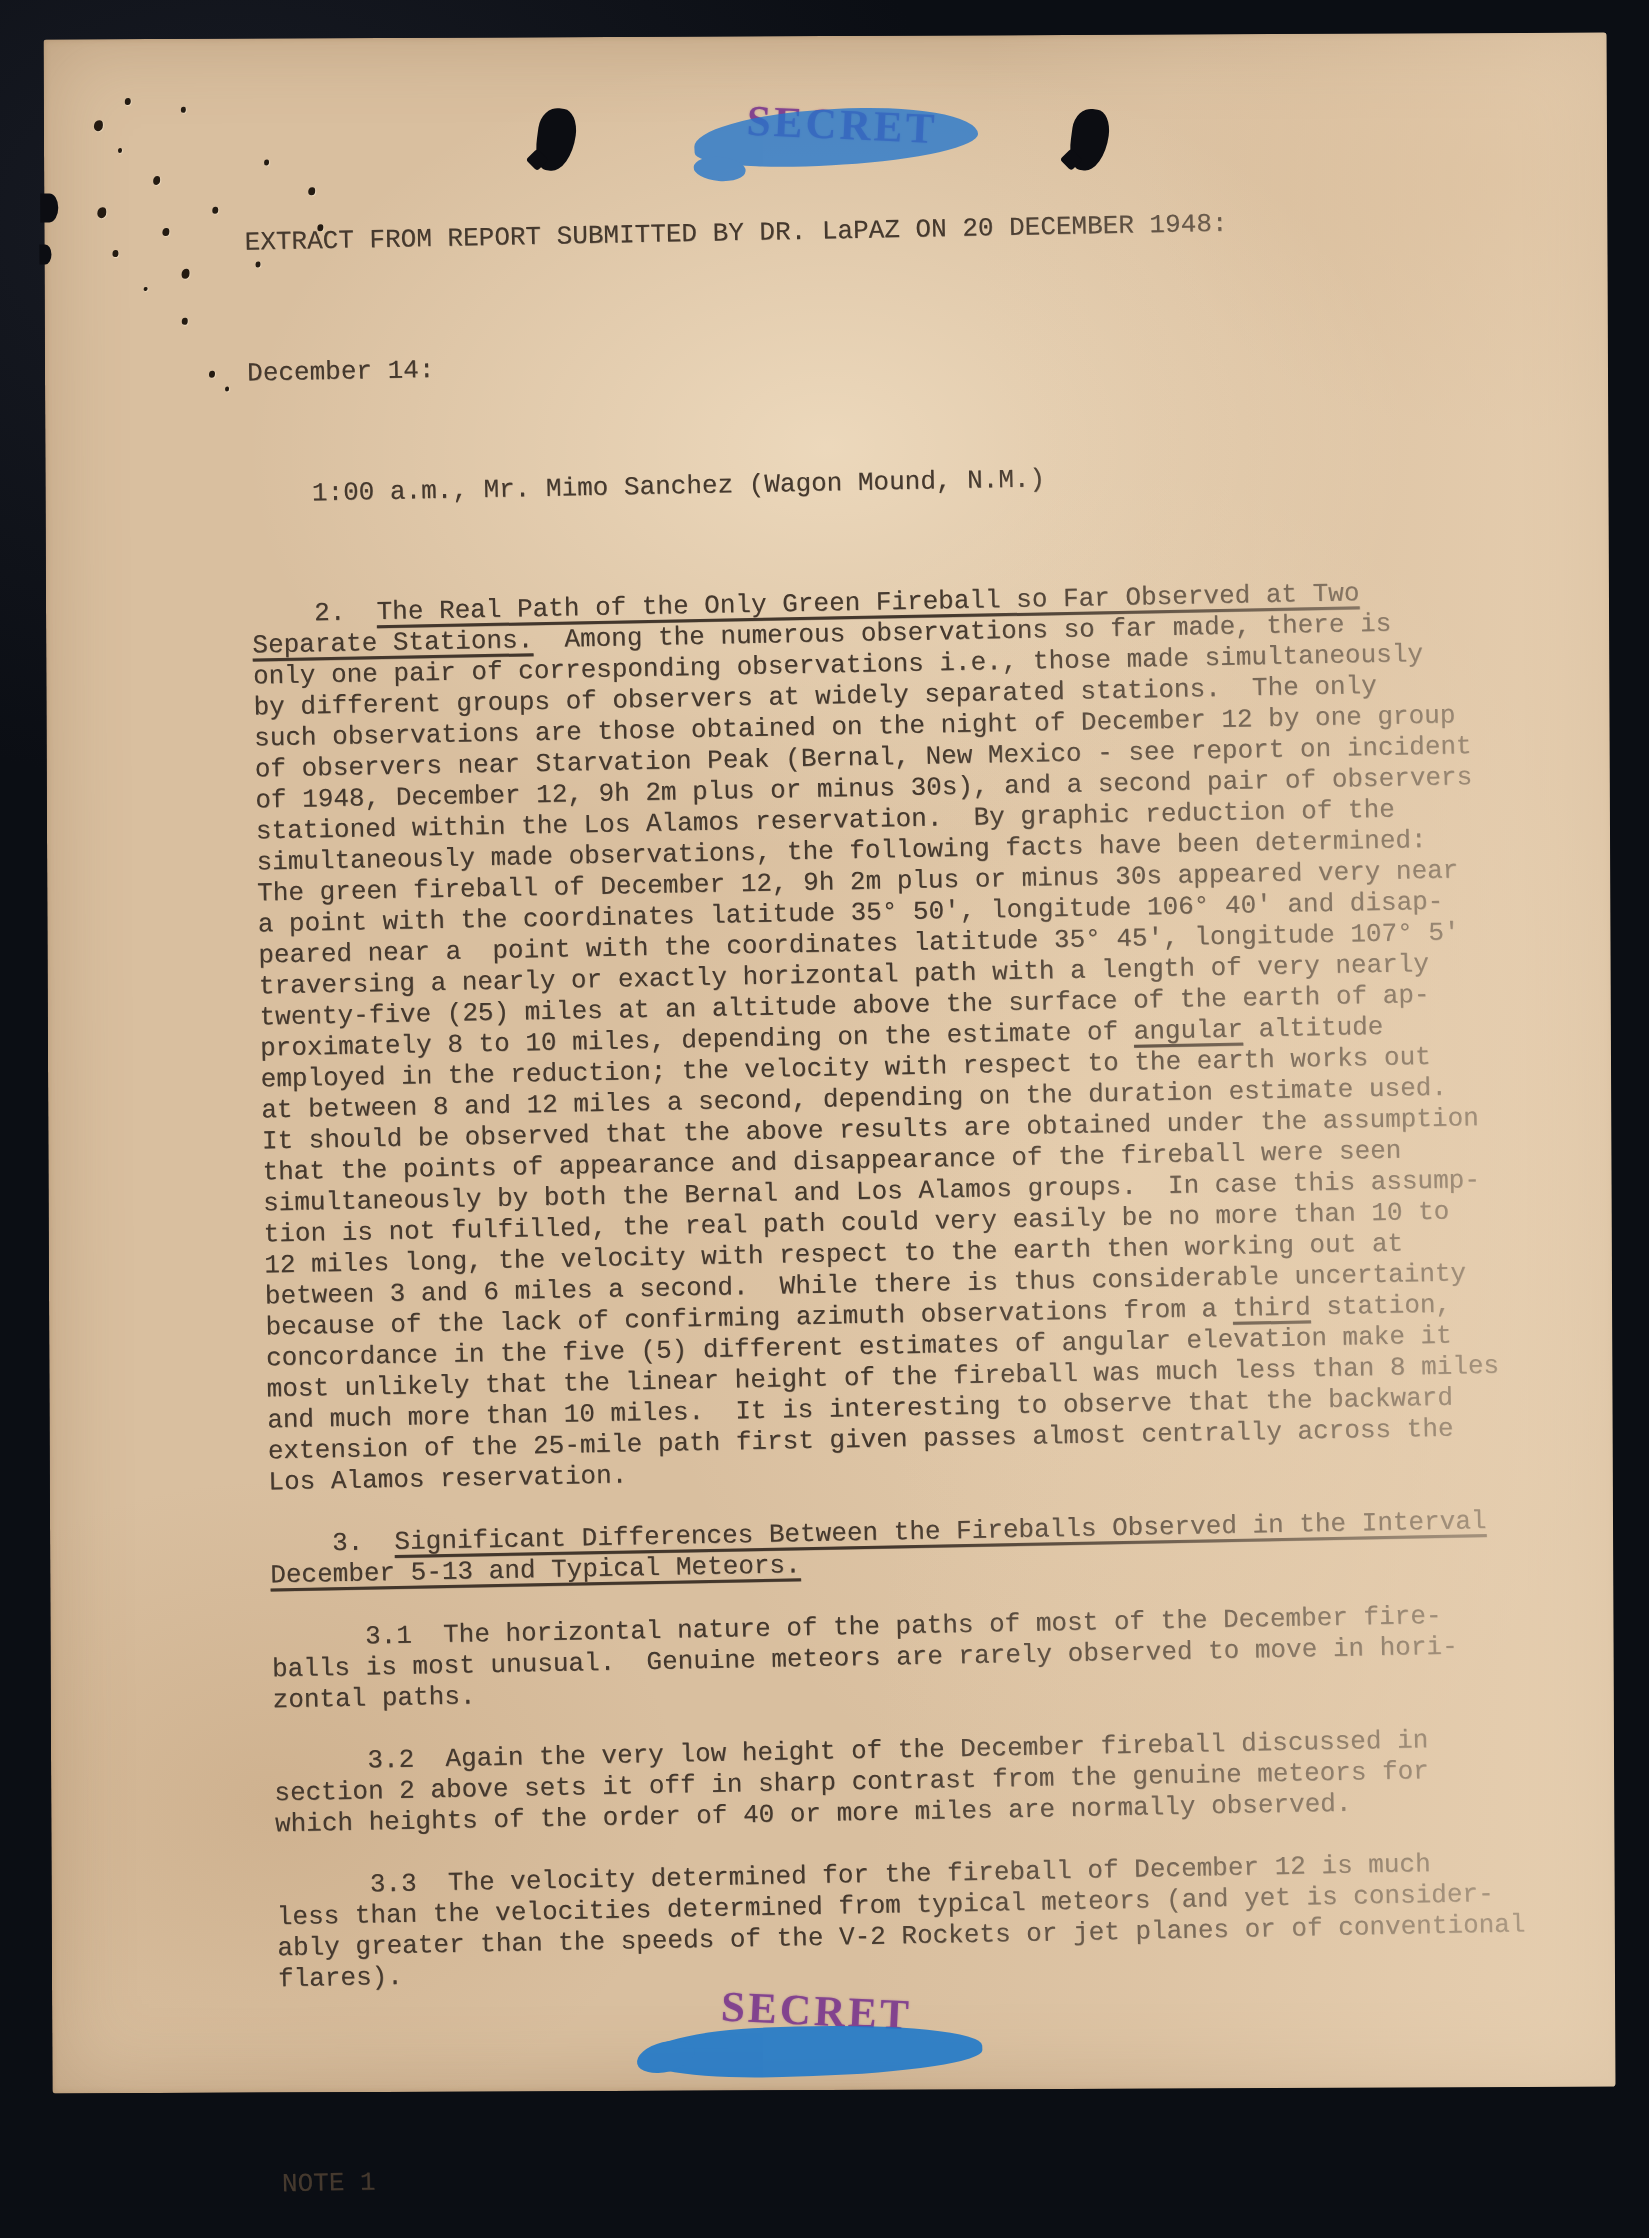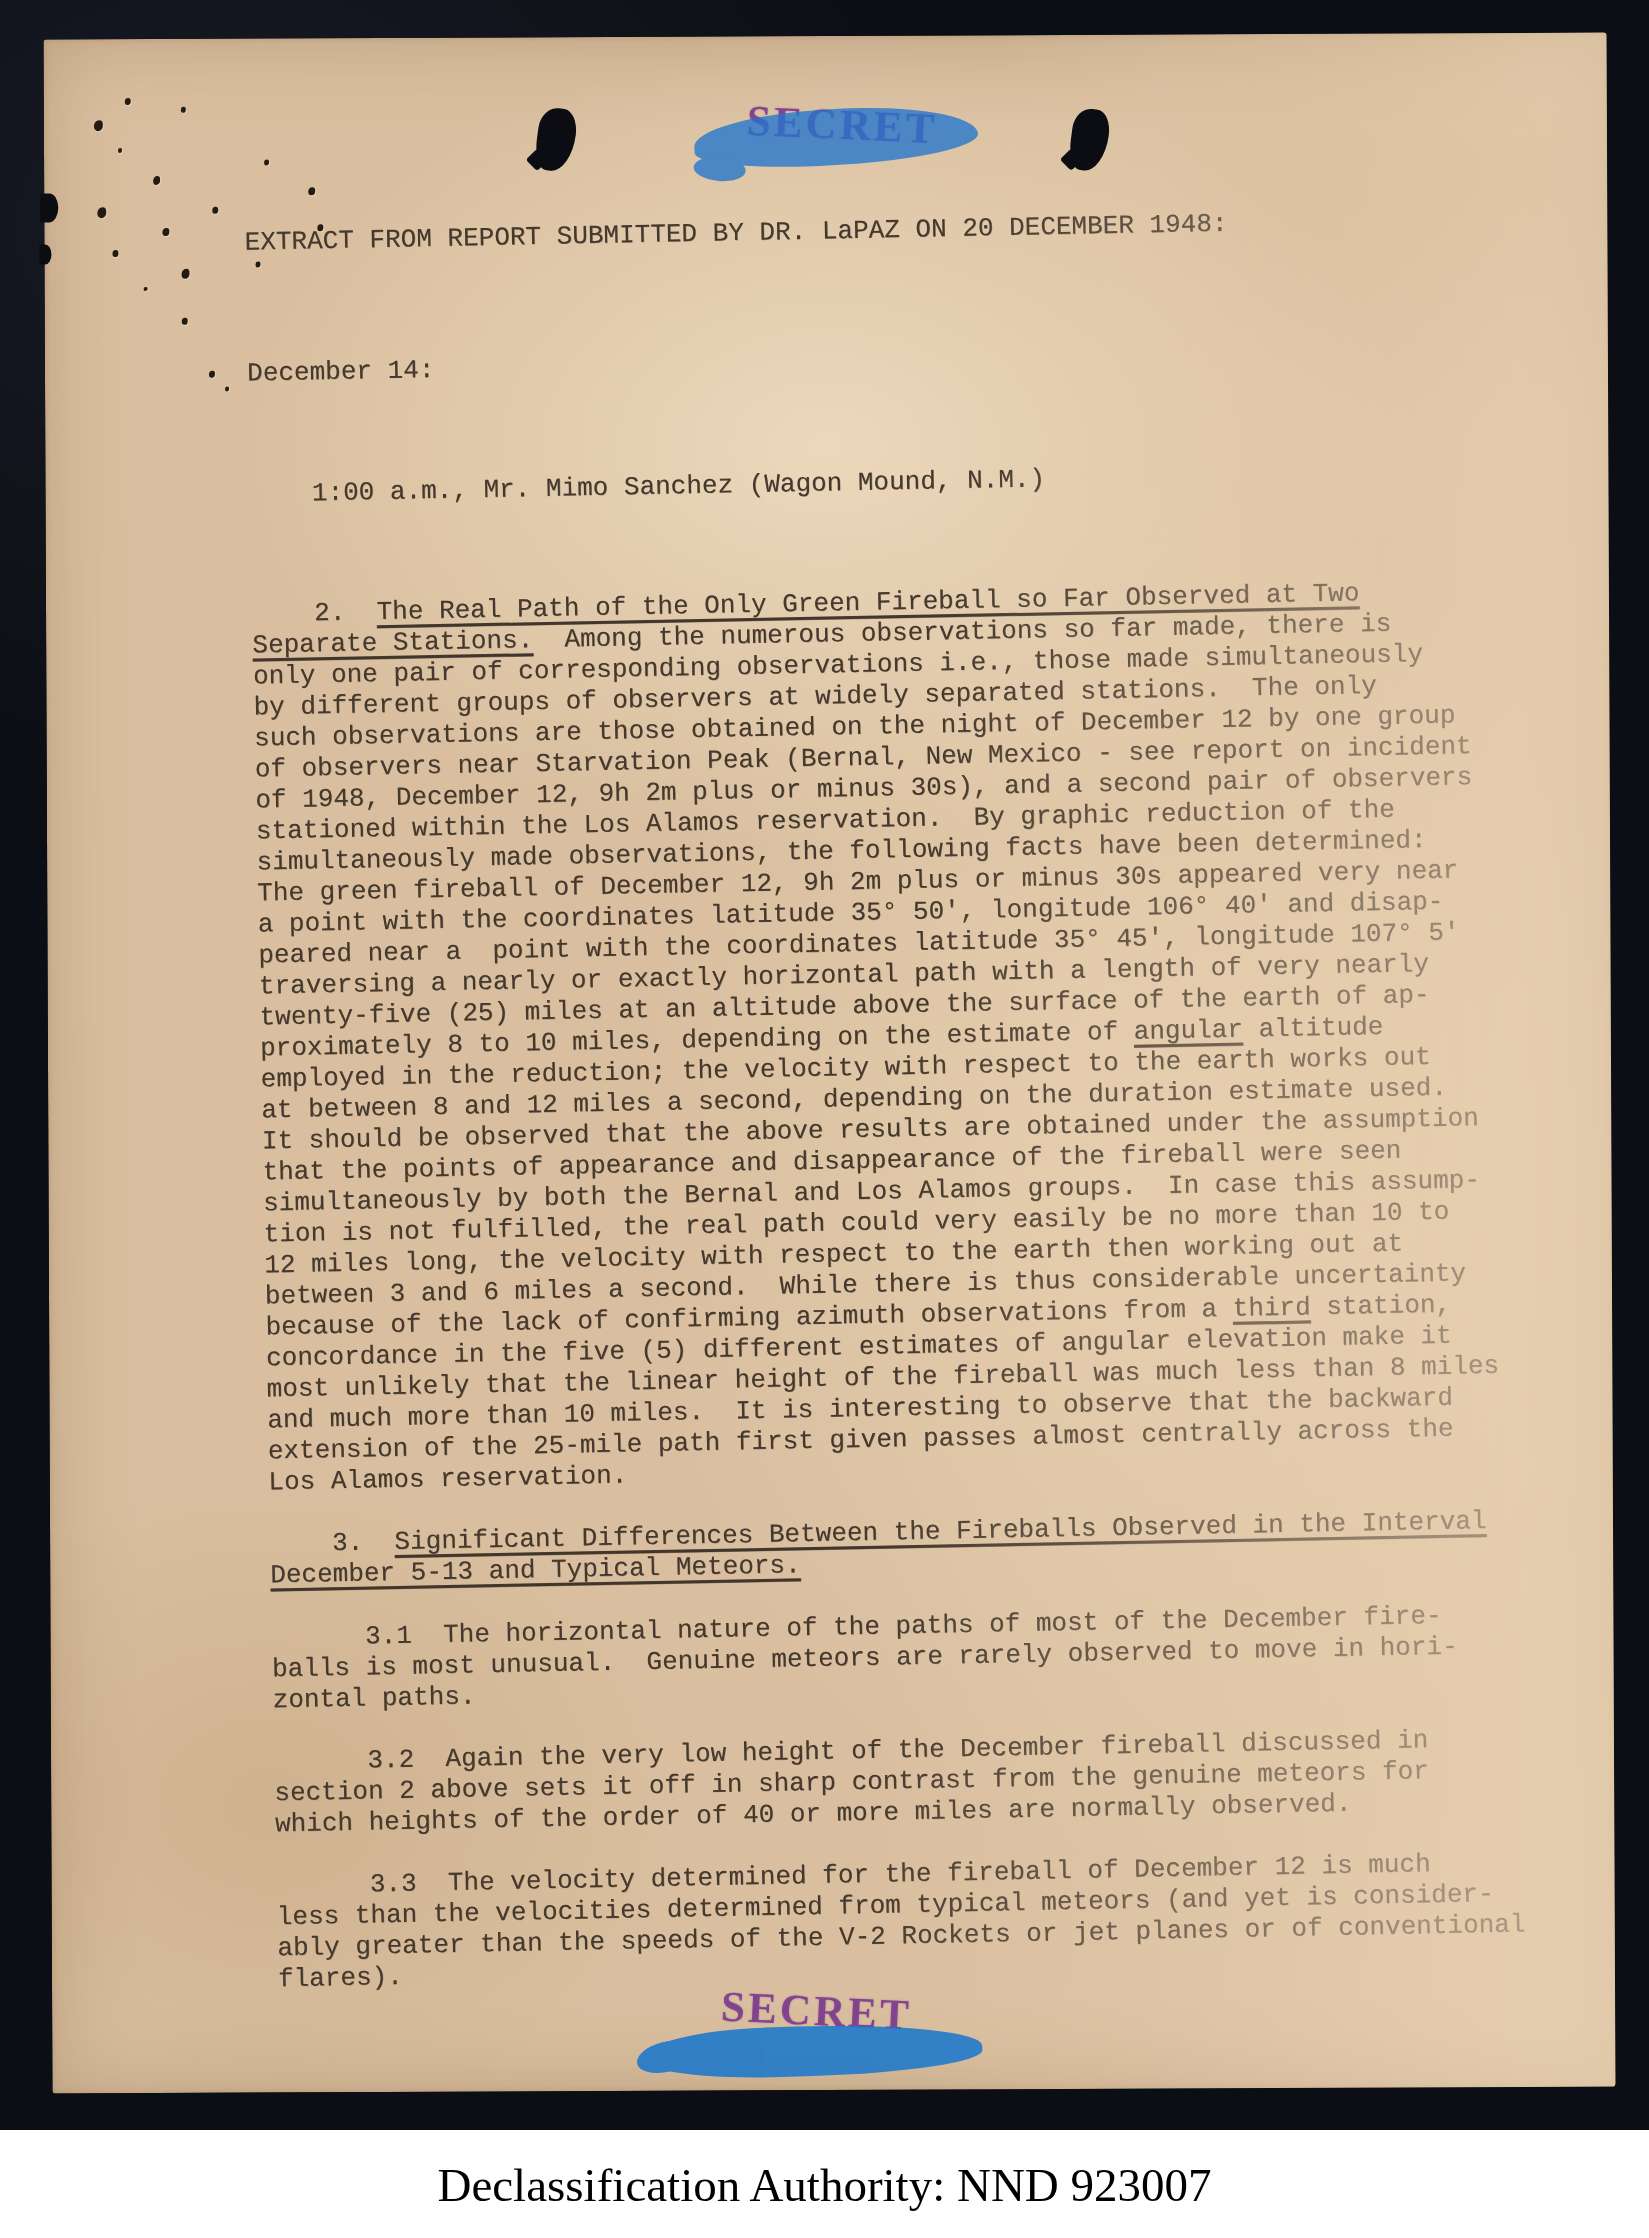--- a/index.html
+++ b/index.html
@@ -115,17 +115,14 @@
     </div>
 
     <div class="stamp stamp-bottom" data-name="secret-stamp-bottom">
       <span class="stamp-text" data-name="secret-stamp-text">SECRET</span>
       <span class="marker" data-name="blue-marker-stroke"></span>
     </div>
 
     <div class="fade" data-name="ink-fade-overlay"></div>
   </div>
 
-  <div class="footerbar" data-name="declassification-footer">
-    <span data-name="declassification-text">Declassification Authority: NND 923007</span>
-  </div>
 </div>
 
 
 </body></html>

